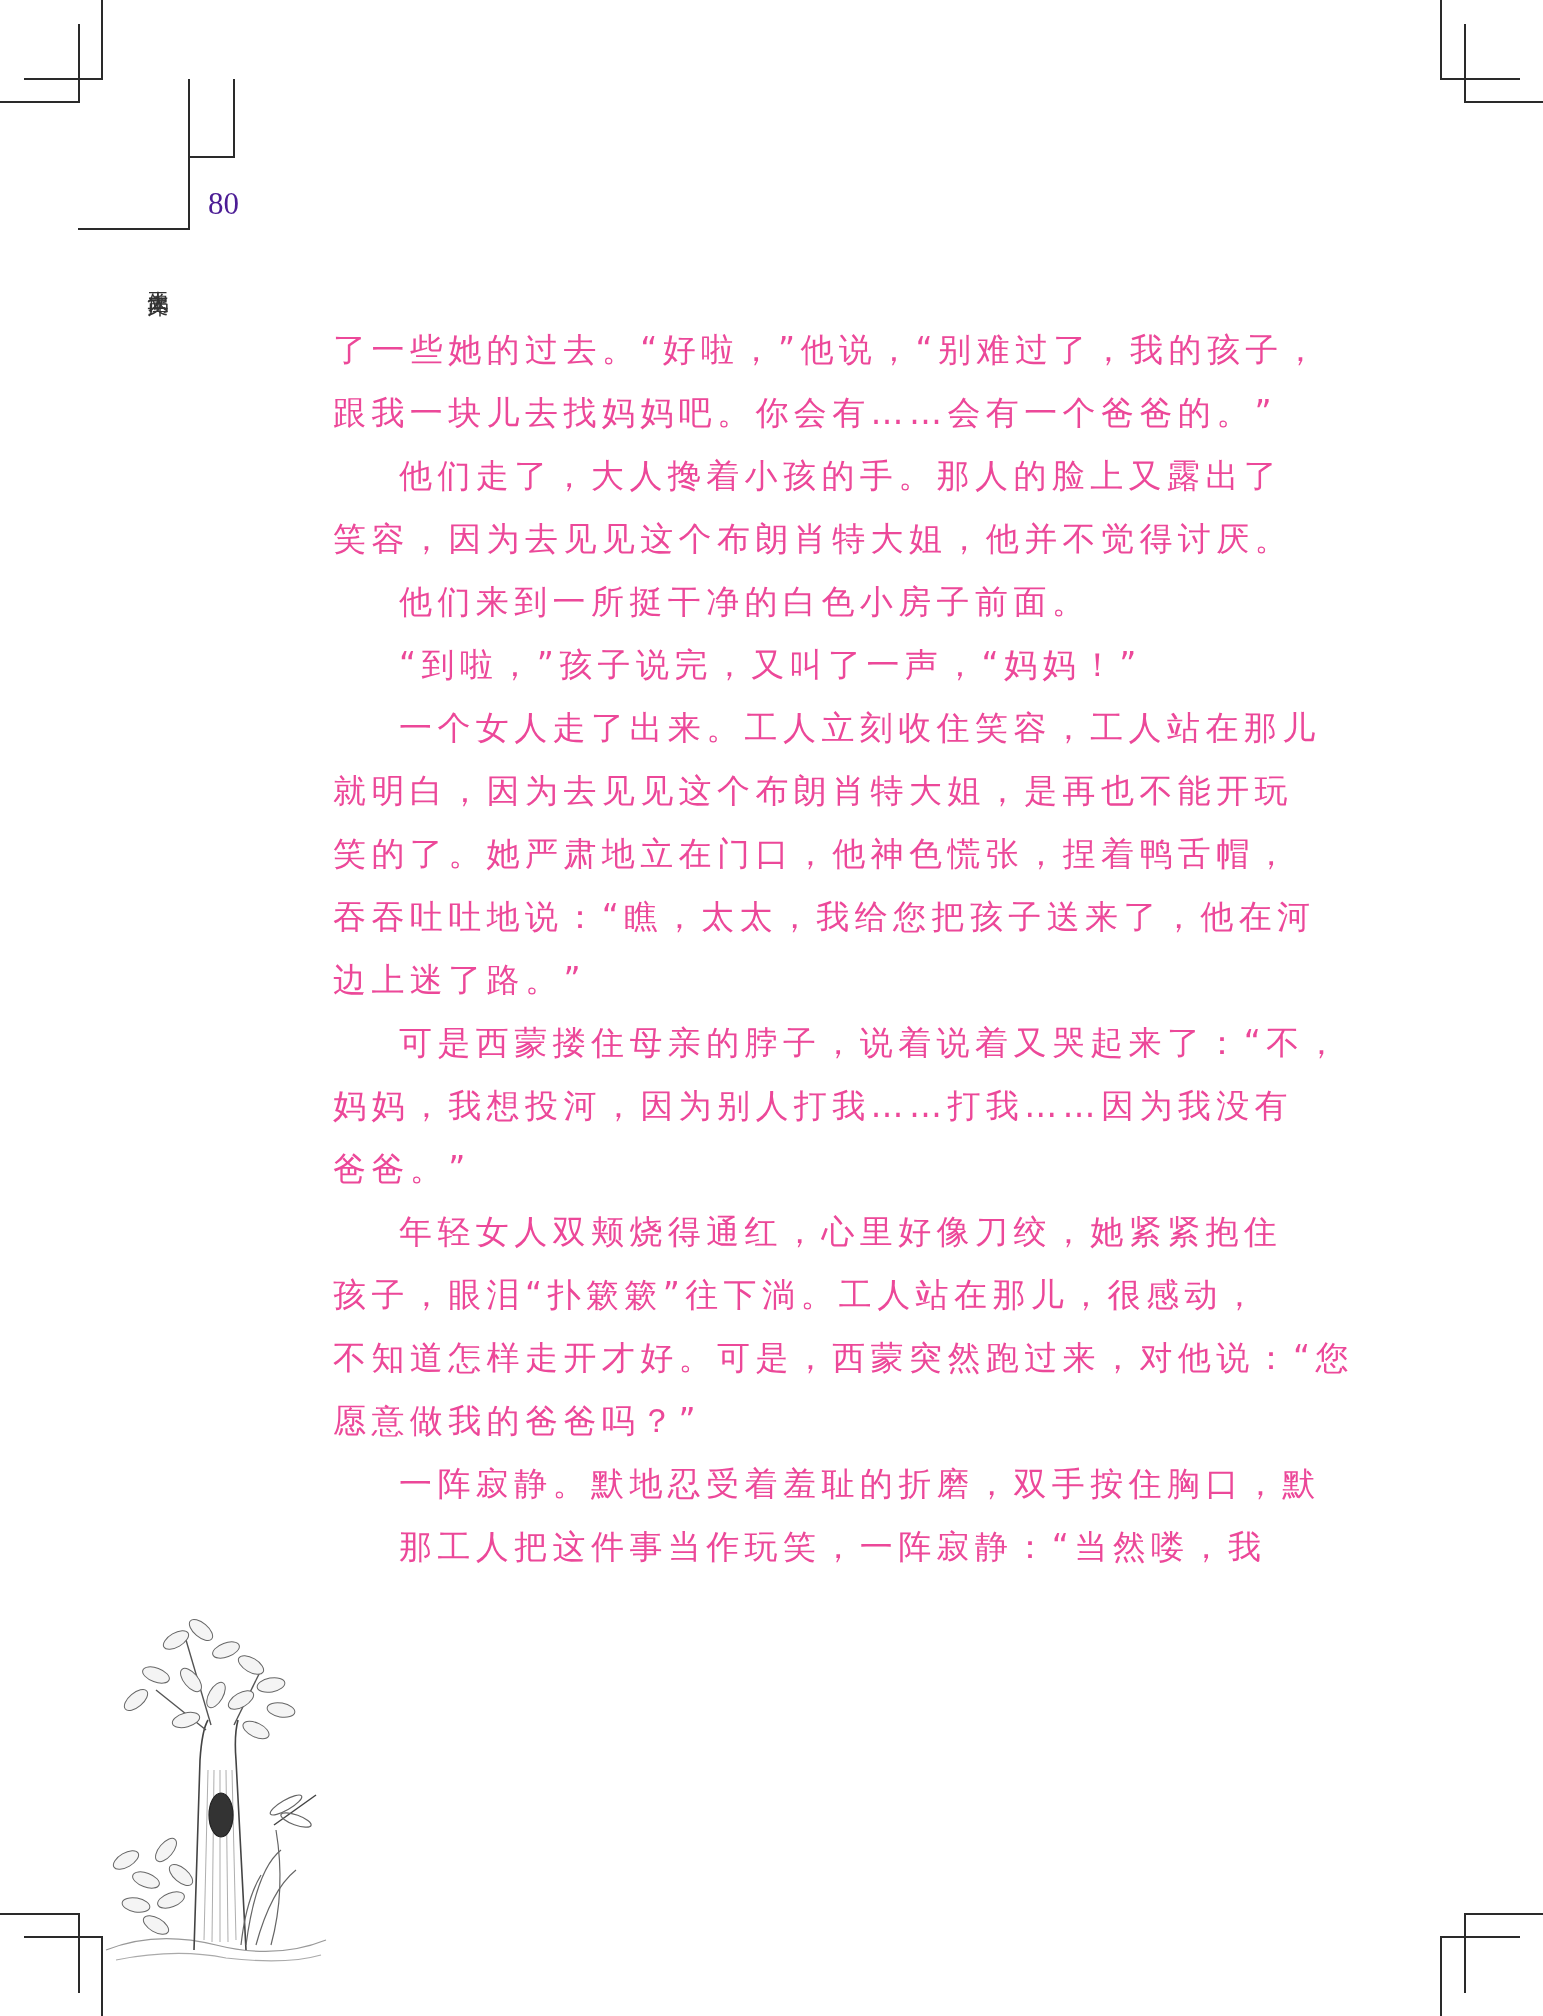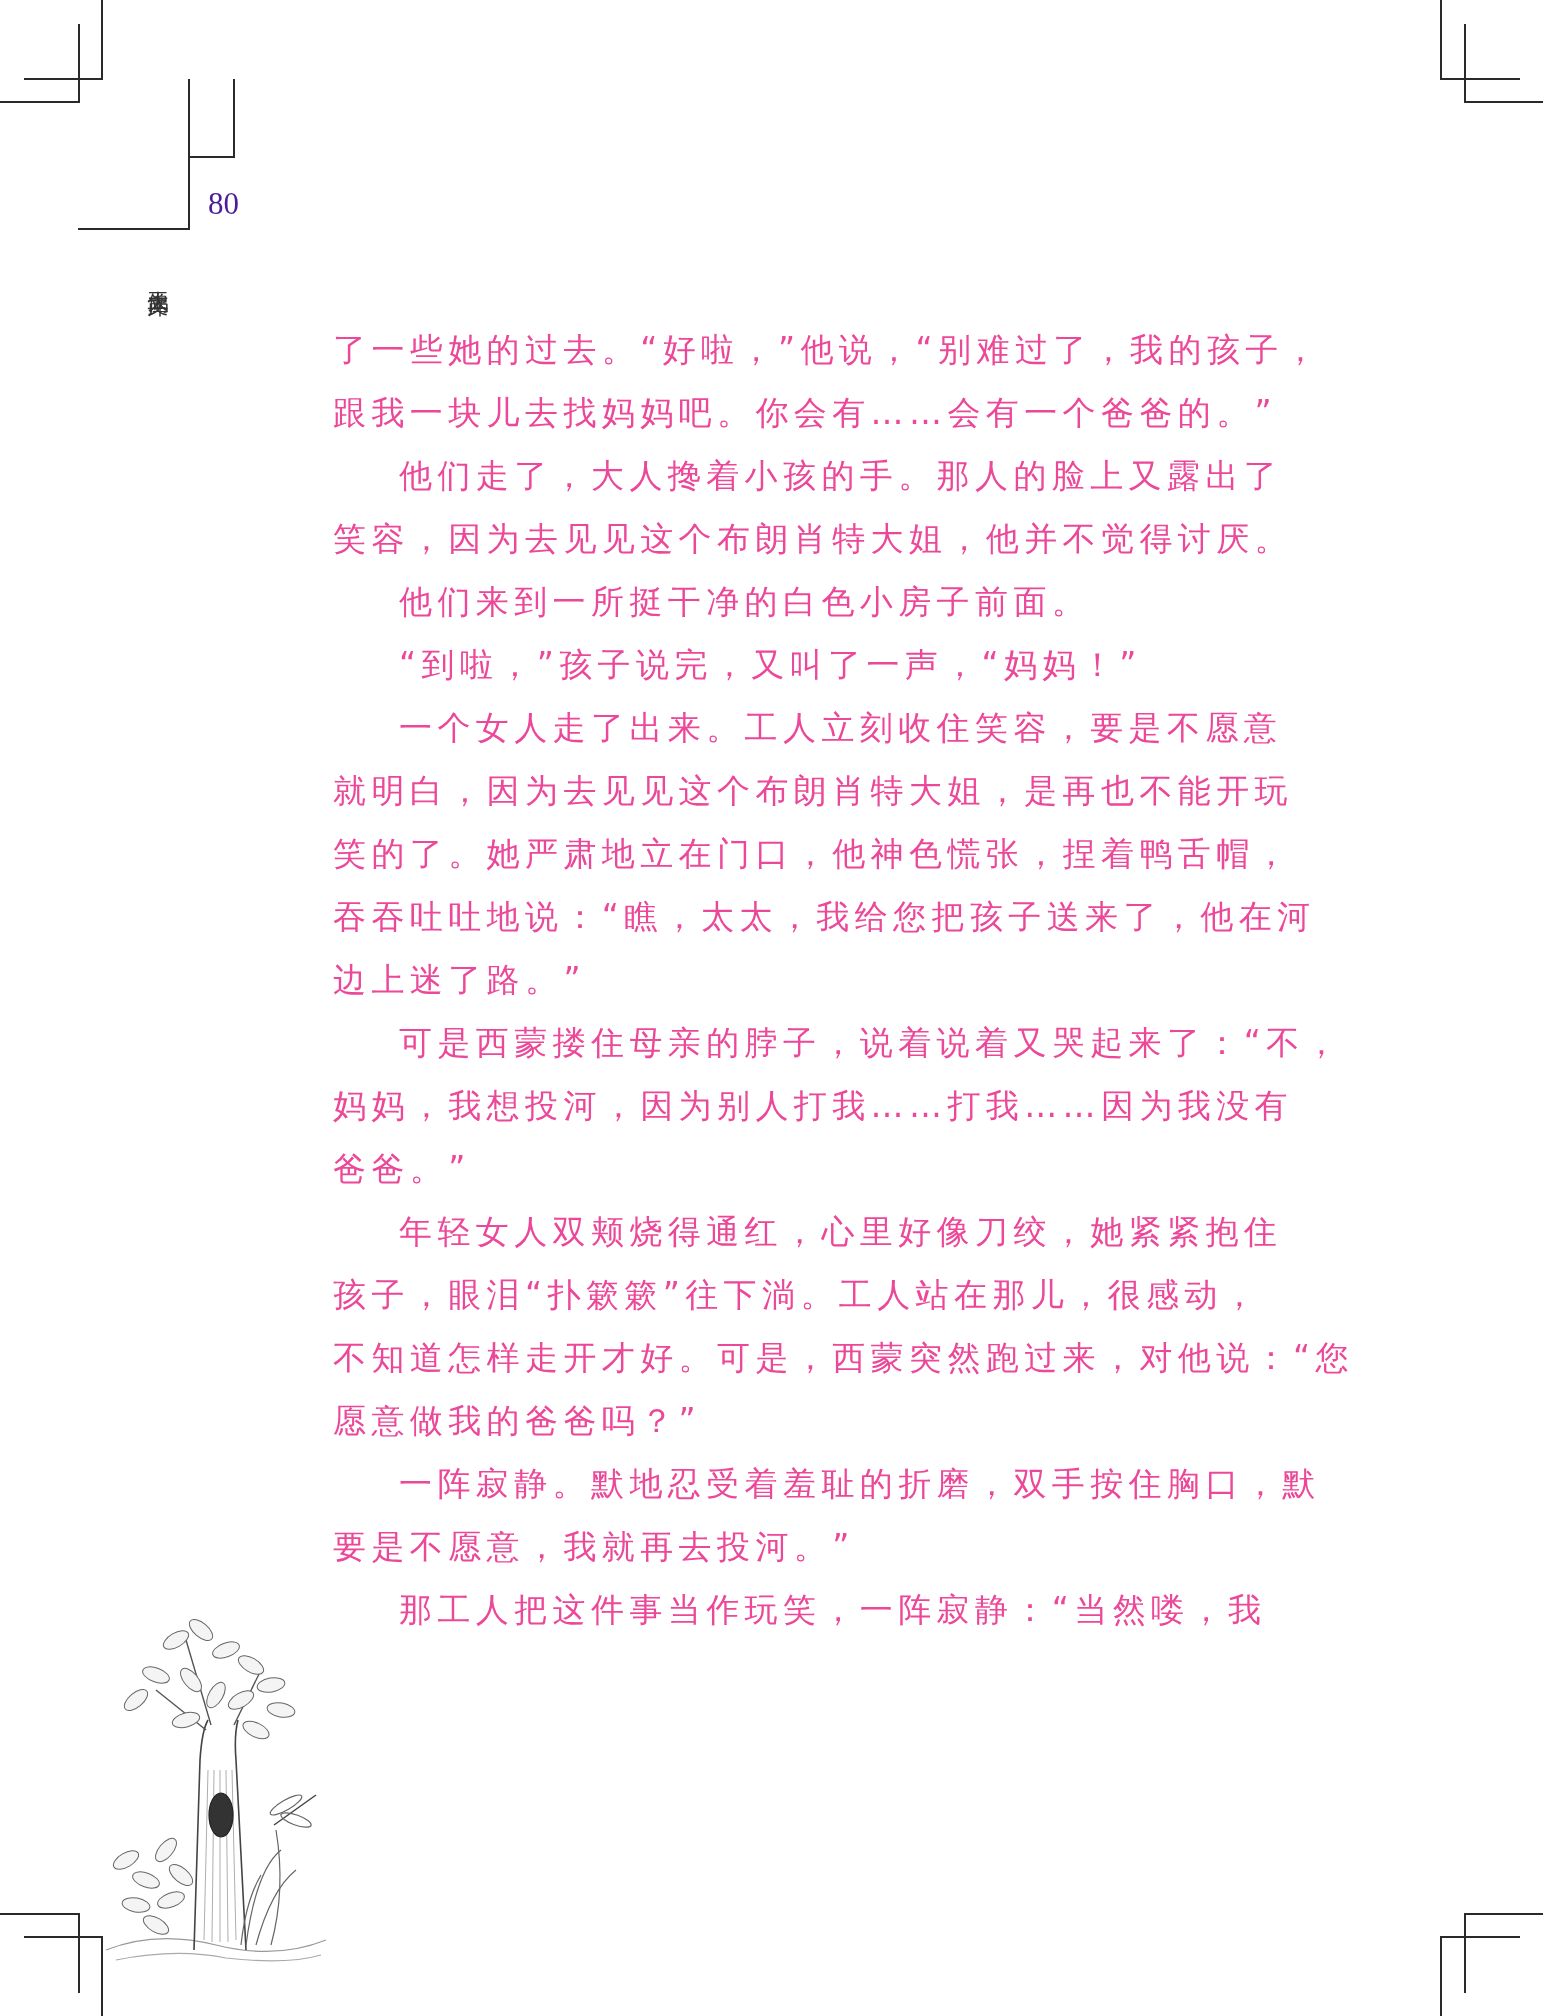--- a/index.html
+++ b/index.html
@@ -55,34 +55,33 @@
 <div class="page-number">80</div>
 <div class="series-title">大王鸽文库</div>
 
 <div class="body-text" id="body-text">
     <div class="tl">了一些她的过去。“好啦，”他说，“别难过了，我的孩子，</div>
     <div class="tl">跟我一块儿去找妈妈吧。你会有……会有一个爸爸的。”</div>
     <div class="tl indent">他们走了，大人搀着小孩的手。那人的脸上又露出了</div>
     <div class="tl">笑容，因为去见见这个布朗肖特大姐，他并不觉得讨厌。</div>
     <div class="tl indent">他们来到一所挺干净的白色小房子前面。</div>
     <div class="tl indent">“到啦，”孩子说完，又叫了一声，“妈妈！”</div>
-    <div class="tl indent">一个女人走了出来。工人立刻收住笑容，要是不愿意</div>
+    <div class="tl indent">一个女人走了出来。工人立刻收住笑容，工人站在那儿</div>
     <div class="tl">就明白，因为去见见这个布朗肖特大姐，是再也不能开玩</div>
     <div class="tl">笑的了。她严肃地立在门口，他神色慌张，捏着鸭舌帽，</div>
     <div class="tl">吞吞吐吐地说：“瞧，太太，我给您把孩子送来了，他在河</div>
     <div class="tl">边上迷了路。”</div>
     <div class="tl indent">可是西蒙搂住母亲的脖子，说着说着又哭起来了：“不，</div>
     <div class="tl">妈妈，我想投河，因为别人打我……打我……因为我没有</div>
     <div class="tl">爸爸。”</div>
     <div class="tl indent">年轻女人双颊烧得通红，心里好像刀绞，她紧紧抱住</div>
     <div class="tl">孩子，眼泪“扑簌簌”往下淌。工人站在那儿，很感动，</div>
     <div class="tl">不知道怎样走开才好。可是，西蒙突然跑过来，对他说：“您</div>
     <div class="tl">愿意做我的爸爸吗？”</div>
     <div class="tl indent">一阵寂静。默地忍受着羞耻的折磨，双手按住胸口，默</div>
-    <div class="tl">要是不愿意，我就再去投河。”</div>
     <div class="tl indent">那工人把这件事当作玩笑，一阵寂静：“当然喽，我</div>
   </div>
 
 <div class="illustration">
   <svg width="240" height="380" viewBox="0 0 240 380">
     <g stroke="#555" fill="none" stroke-width="1.2">
 
       <path d="M10 340 Q60 320 120 335 Q180 350 230 330" stroke="#999"></path>
       <path d="M20 350 Q80 338 130 348 Q190 355 225 345" stroke="#aaa"></path>
 

